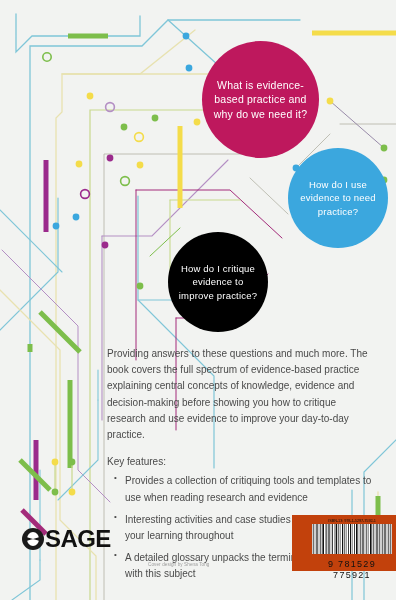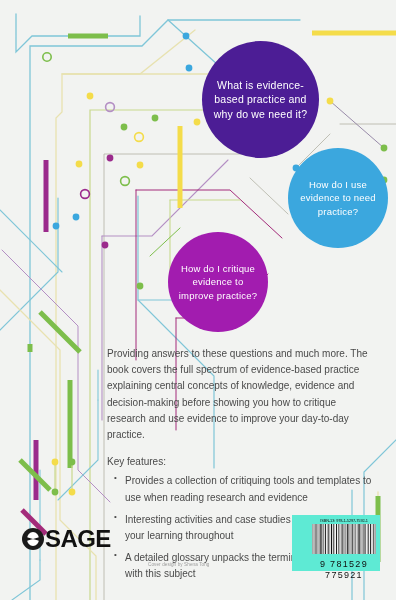--- a/index.html
+++ b/index.html
@@ -35,33 +35,33 @@
     color: #ffffff;
     box-sizing: border-box;
     line-height: 1.38;
     letter-spacing: 0.2px;
   }
   .bubble span { display: block; padding: 0 8px; }
 
   #bubble-what {
     left: 202px; top: 41px;
     width: 117px; height: 117px;
-    background: #4c1d95;
+    background: #be185d;
     font-size: 10.5px;
   }
   #bubble-use {
     left: 288px; top: 148px;
     width: 100px; height: 100px;
     background: #3BA7DE;
     font-size: 9.5px;
   }
   #bubble-critique {
     left: 168px; top: 232px;
     width: 100px; height: 100px;
-    background: #a21caf;
+    background: #000000;
     font-size: 9.5px;
   }
 
   
   #blurb {
     position: absolute;
     left: 107px;
     top: 346px;
     width: 265px;
     color: #4a4a4a;
@@ -150,23 +150,23 @@
     font-size: 4.6px;
     color: #9a9a9a;
     letter-spacing: 0.1px;
   }
 
   
   #barcode-box {
     position: absolute;
     left: 292px;
     top: 515px;
-    width: 88px;
+    width: 104px;
     height: 56px;
-    background: #5eead4;
+    background: #c2410c;
     box-sizing: border-box;
     padding: 3px 4px 2px 20px;
   }
   #isbn-caption {
     font-size: 3.9px;
     color: #111111;
     text-align: center;
     letter-spacing: -0.1px;
     line-height: 5px;
     white-space: nowrap;

